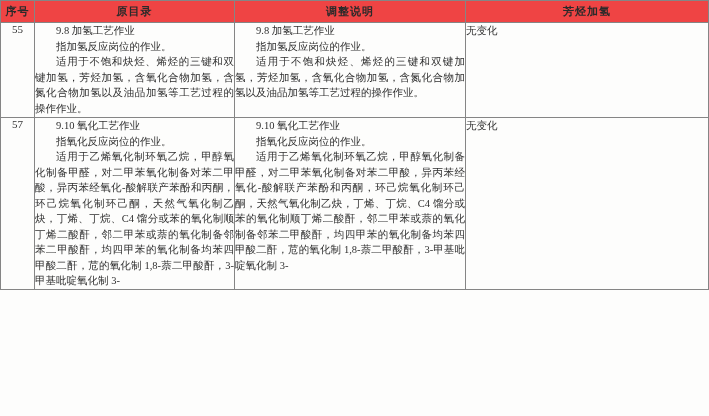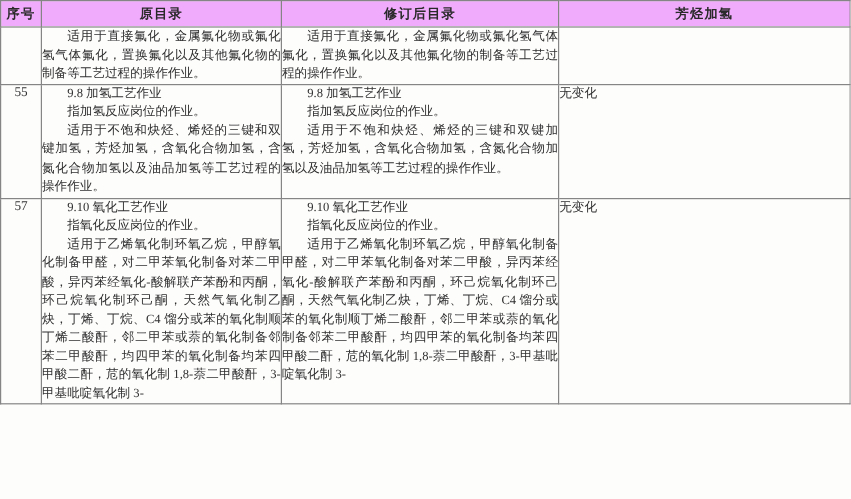--- a/index.html
+++ b/index.html
@@ -35,21 +35,21 @@
   col.c-revised  { width: 231px; }
   col.c-note     { width: 243px; }
 
   tr.head-row { height: 22px; }
   table.catalog th {
     font-size: 11px;
     font-weight: bold;
     text-align: center;
     vertical-align: middle;
     color: #2a2a2a;
-    background: #f0abfc;
+    background: #ef4444;
     letter-spacing: 1px;
   }
   td.seq {
     text-align: center;
     vertical-align: middle;
     font-size: 11px;
     color: #333;
   }
   td.body-cell {
     padding: 1px 4px 0 4px;
@@ -76,35 +76,25 @@
     <colgroup>
       <col class="c-seq">
       <col class="c-original">
       <col class="c-revised">
       <col class="c-note">
     </colgroup>
     <thead>
       <tr class="head-row">
         <th>序号</th>
         <th>原目录</th>
-        <th>修订后目录</th>
+        <th>调整说明</th>
         <th>芳烃加氢</th>
       </tr>
     </thead>
     <tbody>
-        <tr style="height: 46px;">
-          <td class="seq"></td>
-          <td class="body-cell">
-            <p class="para">适用于直接氟化，金属氟化物或氟化氢气体氟化，置换氟化以及其他氟化物的制备等工艺过程的操作作业。</p>
-          </td>
-          <td class="body-cell">
-            <p class="para">适用于直接氟化，金属氟化物或氟化氢气体氟化，置换氟化以及其他氟化物的制备等工艺过程的操作作业。</p>
-          </td>
-          <td class="note-cell"></td>
-        </tr>
         <tr style="height: 95px;">
           <td class="seq">55</td>
           <td class="body-cell">
             <p class="para">9.8 加氢工艺作业</p>
             <p class="para">指加氢反应岗位的作业。</p>
             <p class="para">适用于不饱和炔烃、烯烃的三键和双键加氢，芳烃加氢，含氧化合物加氢，含氮化合物加氢以及油品加氢等工艺过程的操作作业。</p>
           </td>
           <td class="body-cell">
             <p class="para">9.8 加氢工艺作业</p>
             <p class="para">指加氢反应岗位的作业。</p>

